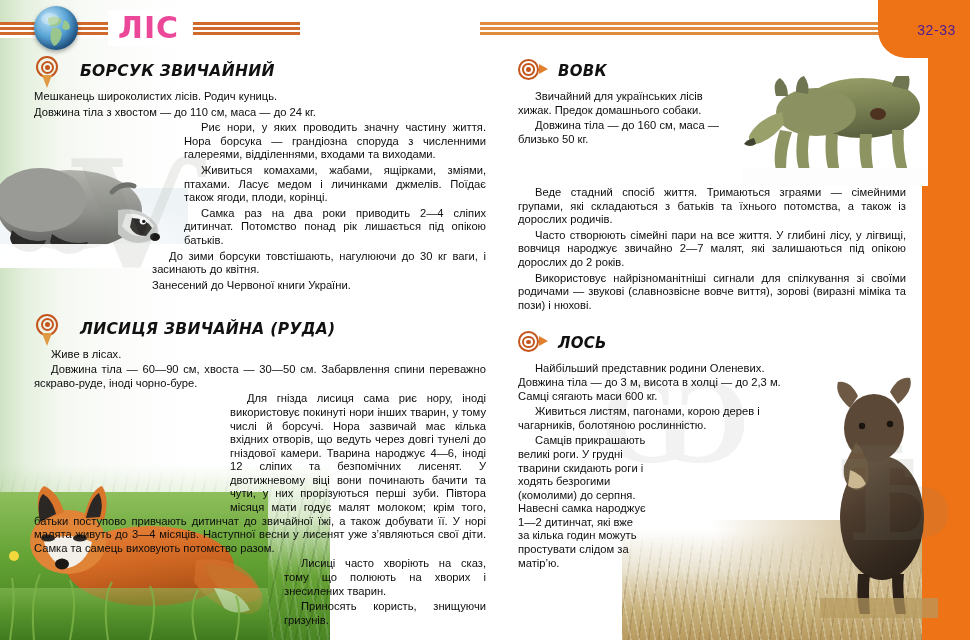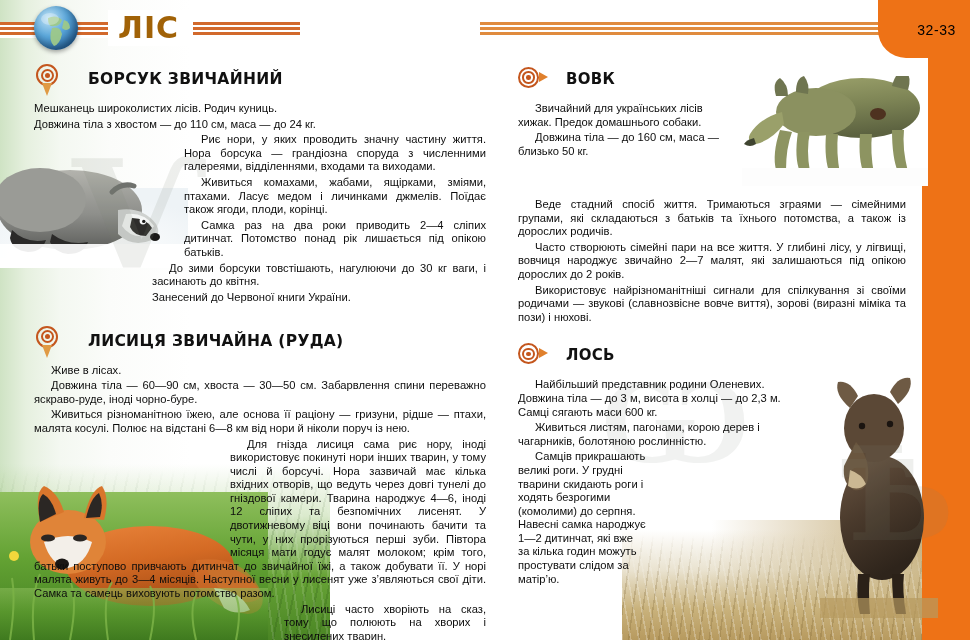--- a/index.html
+++ b/index.html
@@ -23,21 +23,21 @@
     background:#ee7216;
   }
   .page-tab{
     position:absolute;top:0;right:0;width:92px;height:58px;
     background:#ee7216;
     border-bottom-left-radius:28px;
     z-index:7;
   }
   .page-tab .pno{
     position:absolute;right:14px;top:22px;
-    color:#000000;font-size:14px;letter-spacing:.6px;
+    color:#4c1d95;font-size:14px;letter-spacing:.6px;
     font-family:"Liberation Sans",sans-serif;
   }
   .white-inner{
     position:absolute;top:58px;right:48px;width:18px;height:582px;
     background:#ffffff;
   }
   .tab-curve{
     position:absolute;top:30px;right:48px;width:34px;height:46px;
     background:#ffffff;border-top-right-radius:30px;
     z-index:6;
@@ -63,37 +63,38 @@
   .globe{
     position:absolute;left:34px;top:6px;width:44px;height:44px;border-radius:50%;
     background:
       radial-gradient(circle at 34% 28%, #bfe2f5 0%, #5ba7da 42%, #2a6fae 78%, #17436d 100%);
     box-shadow:0 2px 4px rgba(0,0,0,.35), inset -3px -4px 8px rgba(0,0,0,.35);
     overflow:hidden;
   }
   .globe svg{position:absolute;left:0;top:0;}
   .banner-title{
     position:absolute;left:108px;top:10px;
-    font-size:30px;font-weight:bold;color:#a16207;
+    font-size:30px;font-weight:bold;color:#ec4899;
     letter-spacing:1px;
     font-family:"DejaVu Sans",sans-serif;
     background:#ffffff;padding:0 14px 0 10px;
     line-height:36px;
   }
 
   
   .col-left{position:absolute;left:34px;top:56px;width:452px;z-index:4;}
   .col-right{position:absolute;left:518px;top:56px;width:388px;z-index:4;}
 
   .section-head{position:relative;min-height:30px;margin:0 0 4px 0;}
   .section-head h2{
-    margin:8px;padding:0 0 0 46px;
+    margin:0;padding:0 0 0 46px;
     font-size:15.5px;font-weight:bold;color:#111;
     letter-spacing:.3px;line-height:30px;
     font-family:"DejaVu Sans",sans-serif;
+    font-style:italic;
   }
   .col-right .section-head h2{padding-left:40px;font-size:15px;}
 
   
   .pin{position:absolute;left:2px;top:0;width:26px;height:34px;}
   .pin .ring{
     position:absolute;left:0;top:0;width:22px;height:22px;border-radius:50%;
     border:2.2px solid #c4561d;box-sizing:border-box;
   }
   .pin .ring2{
@@ -374,21 +375,20 @@
       <div class="pin">
         <div class="ring"></div>
           <div class="ring2"></div>
           <div class="dot"></div>
           <div class="tail"></div>
       </div>
       <h2>ЛИСИЦЯ ЗВИЧАЙНА (РУДА)</h2>
     </div>
     <p class="body ind noj">Живе в лісах.</p>
     <p class="body ind">Довжина тіла — 60—90 см, хвоста — 30—50 см. Забарвлення спини переважно яскраво-руде, іноді чорно-буре.</p>
-    <p class="body ind">Живиться різноманітною їжею, але основа її раціону — гризуни, рідше — птахи, малята косулі. Полює на відстані 6—8 км від нори й ніколи поруч із нею.</p>
     <div class="wrap-fox"></div>
     <p class="body ind">Для гнізда лисиця сама риє нору, іноді використовує покинуті нори інших тварин, у тому числі й борсучі. Нора зазвичай має кілька вхідних отворів, що ведуть через довгі тунелі до гніздової камери. Тварина народжує 4—6, іноді 12 сліпих та безпомічних лисенят. У двотижневому віці вони починають бачити та чути, у них прорізуються перші зуби. Півтора місяця мати годує малят молоком; крім того, батьки поступово привчають дитинчат до звичайної їжі, а також добувати її. У норі малята живуть до 3—4 місяців. Наступної весни у лисенят уже з’являються свої діти. Самка та самець виховують потомство разом.</p>
     <div class="wrap-fox2"></div>
     <p class="body ind">Лисиці часто хворіють на сказ, тому що полюють на хворих і знесилених тварин.</p>
     <p class="body ind">Приносять користь, знищуючи гризунів.</p>
     <div class="clr"></div>
   </div>
 
   <div class="col-right">
 

